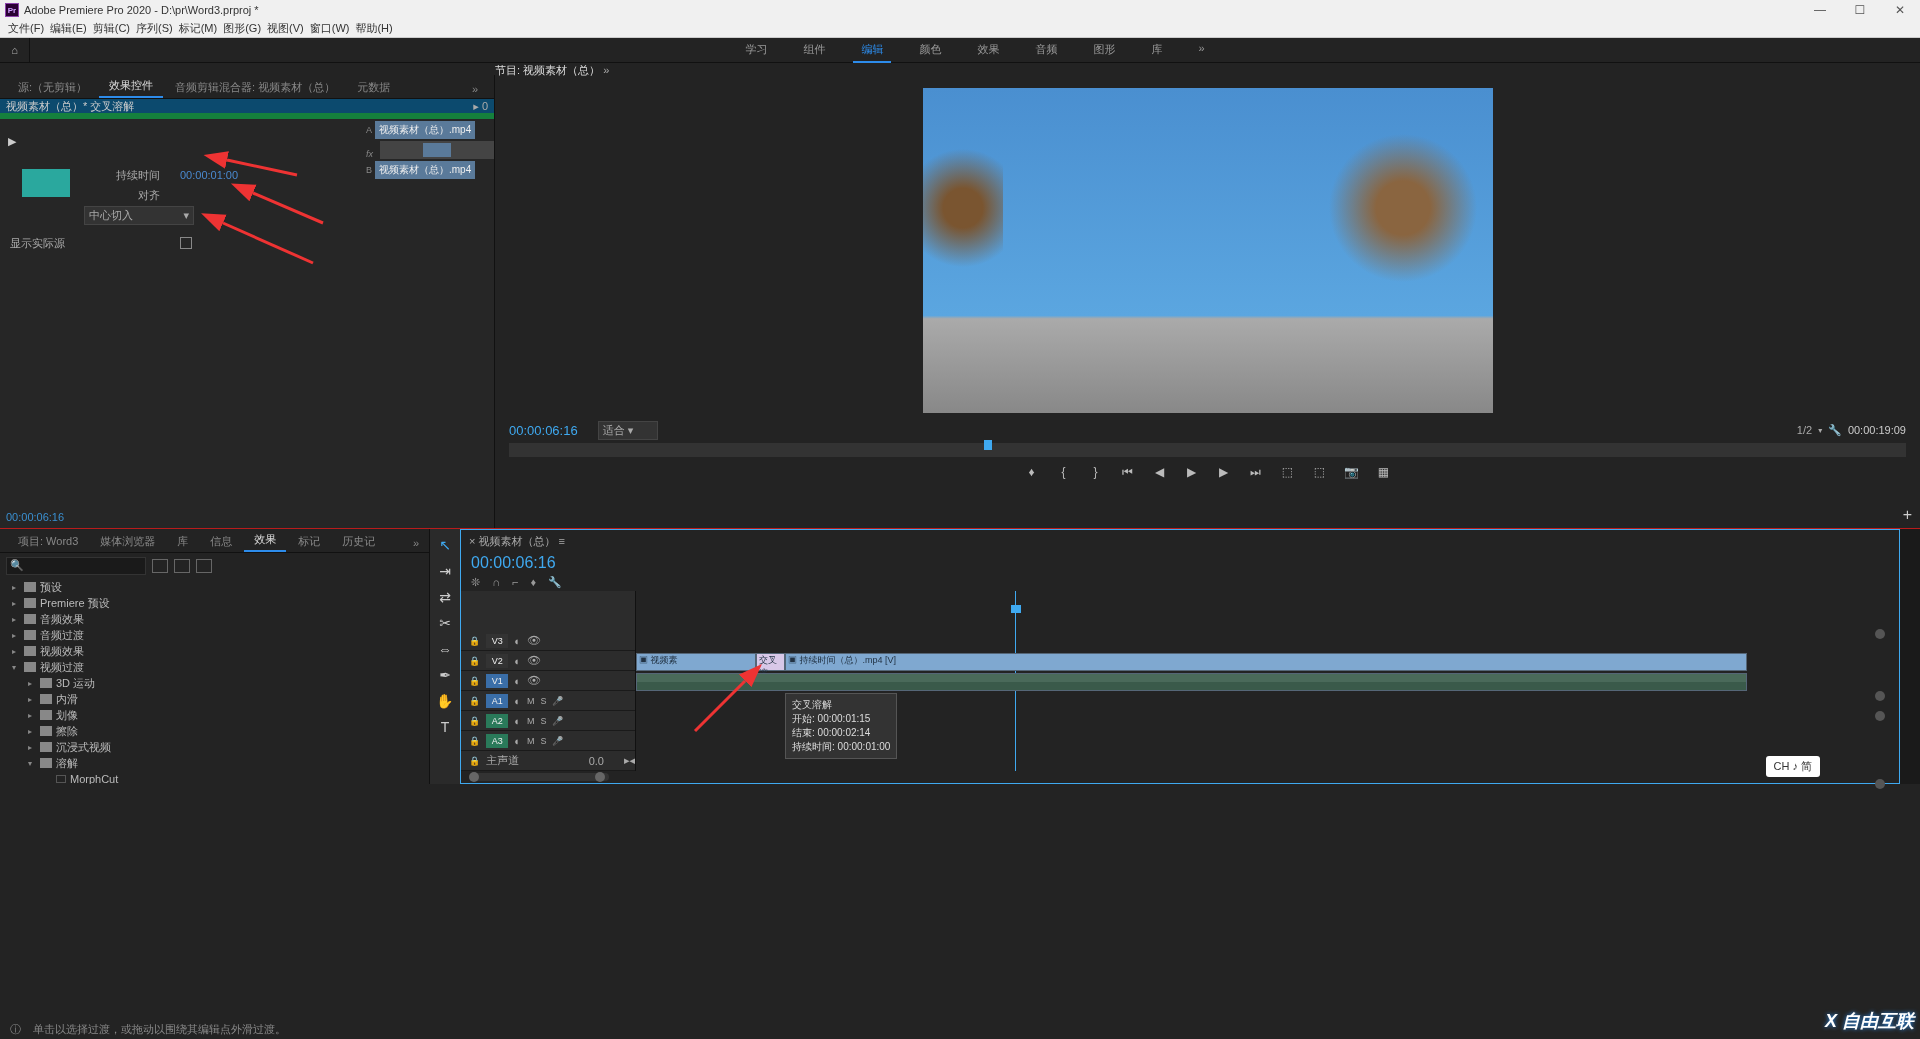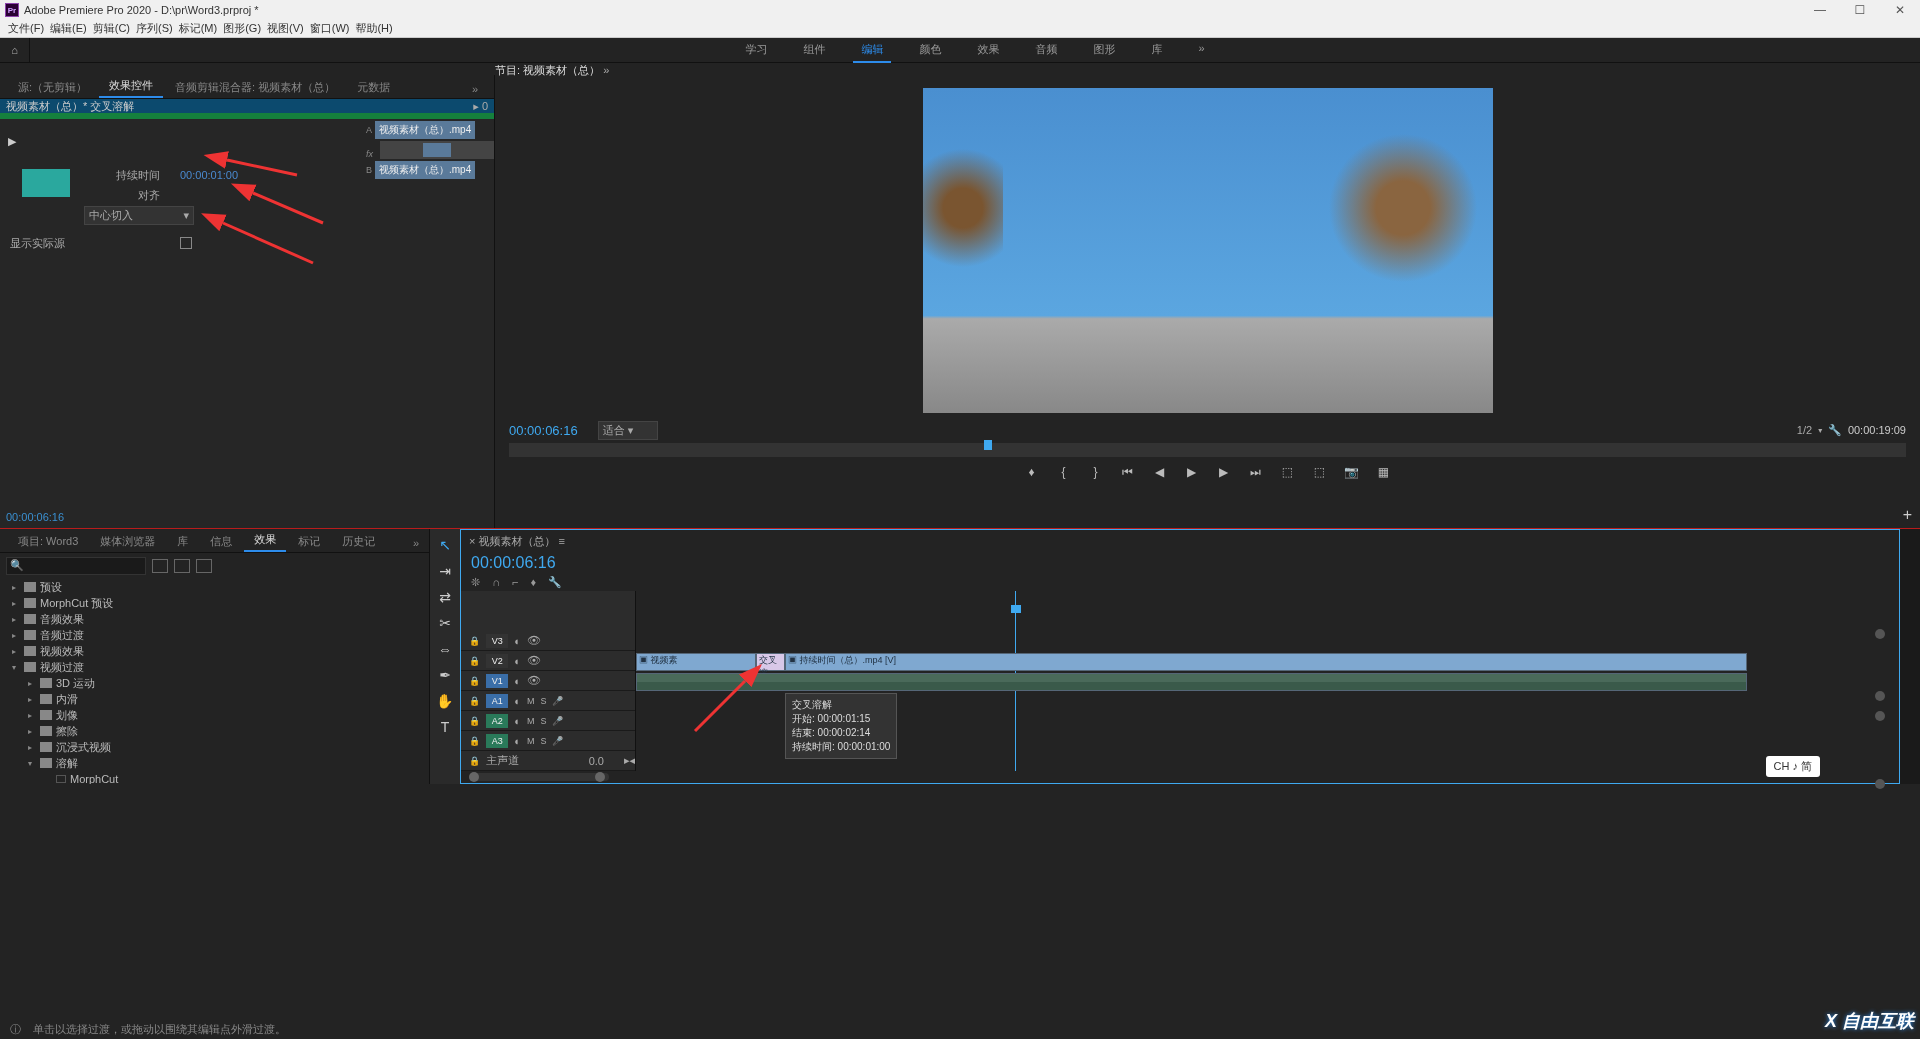--- a/index.html
+++ b/index.html
@@ -271,21 +271,21 @@
     </div>
     <div class="tree" id="fx-tree">
         <div class="item" style="--ind: 8px;">
           <span class="arrow">▸</span>
           <span class="folder-icon"></span>
           <span>预设</span>
         </div>
         <div class="item" style="--ind: 8px;">
           <span class="arrow">▸</span>
           <span class="folder-icon"></span>
-          <span>MorphCut 预设</span>
+          <span>Premiere 预设</span>
         </div>
         <div class="item" style="--ind: 8px;">
           <span class="arrow">▸</span>
           <span class="folder-icon"></span>
           <span>音频效果</span>
         </div>
         <div class="item" style="--ind: 8px;">
           <span class="arrow">▸</span>
           <span class="folder-icon"></span>
           <span>音频过渡</span>

